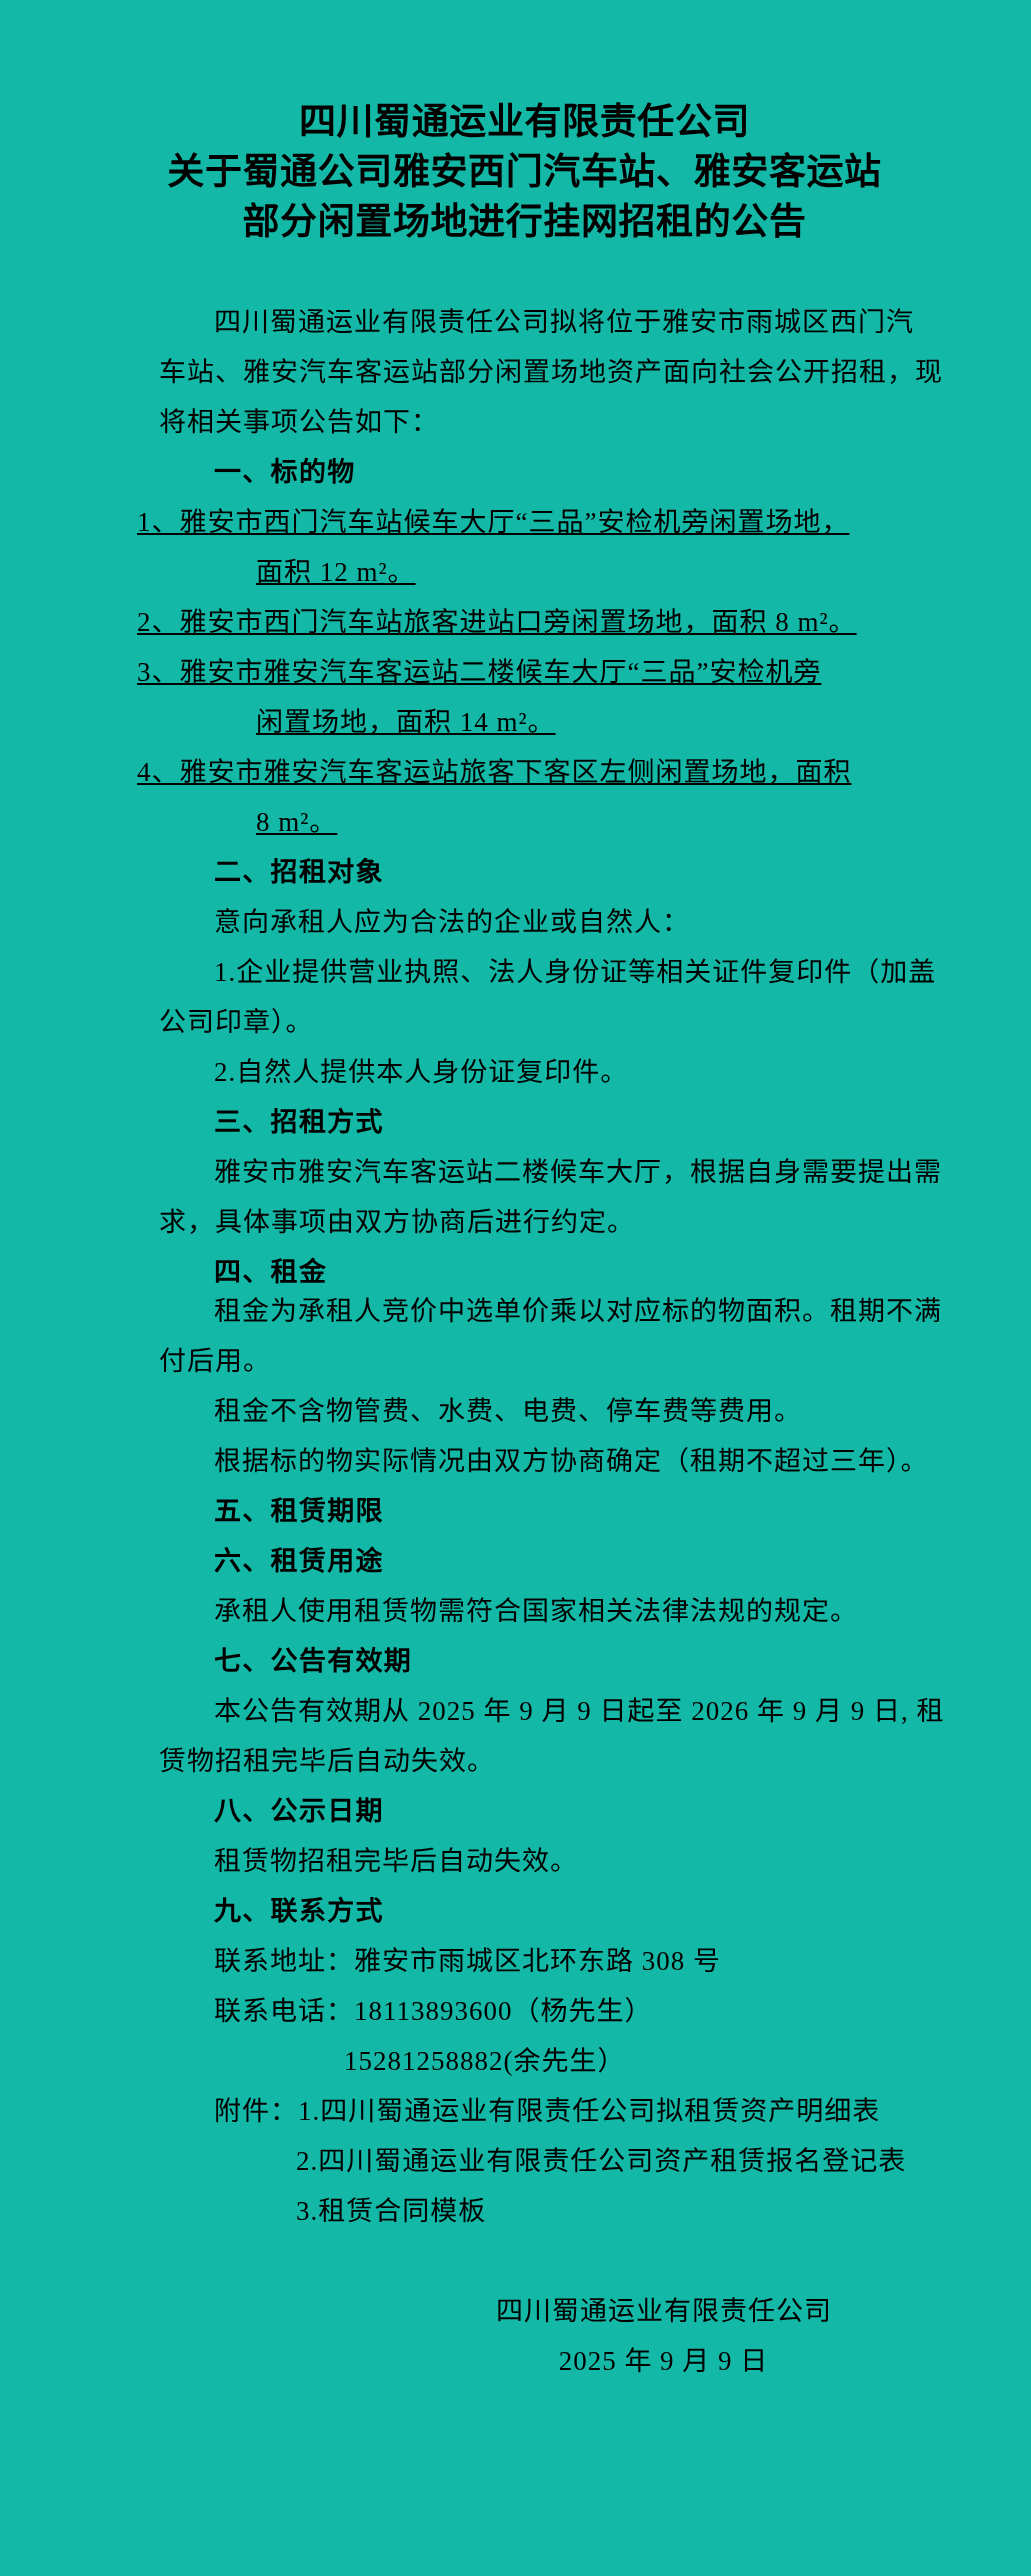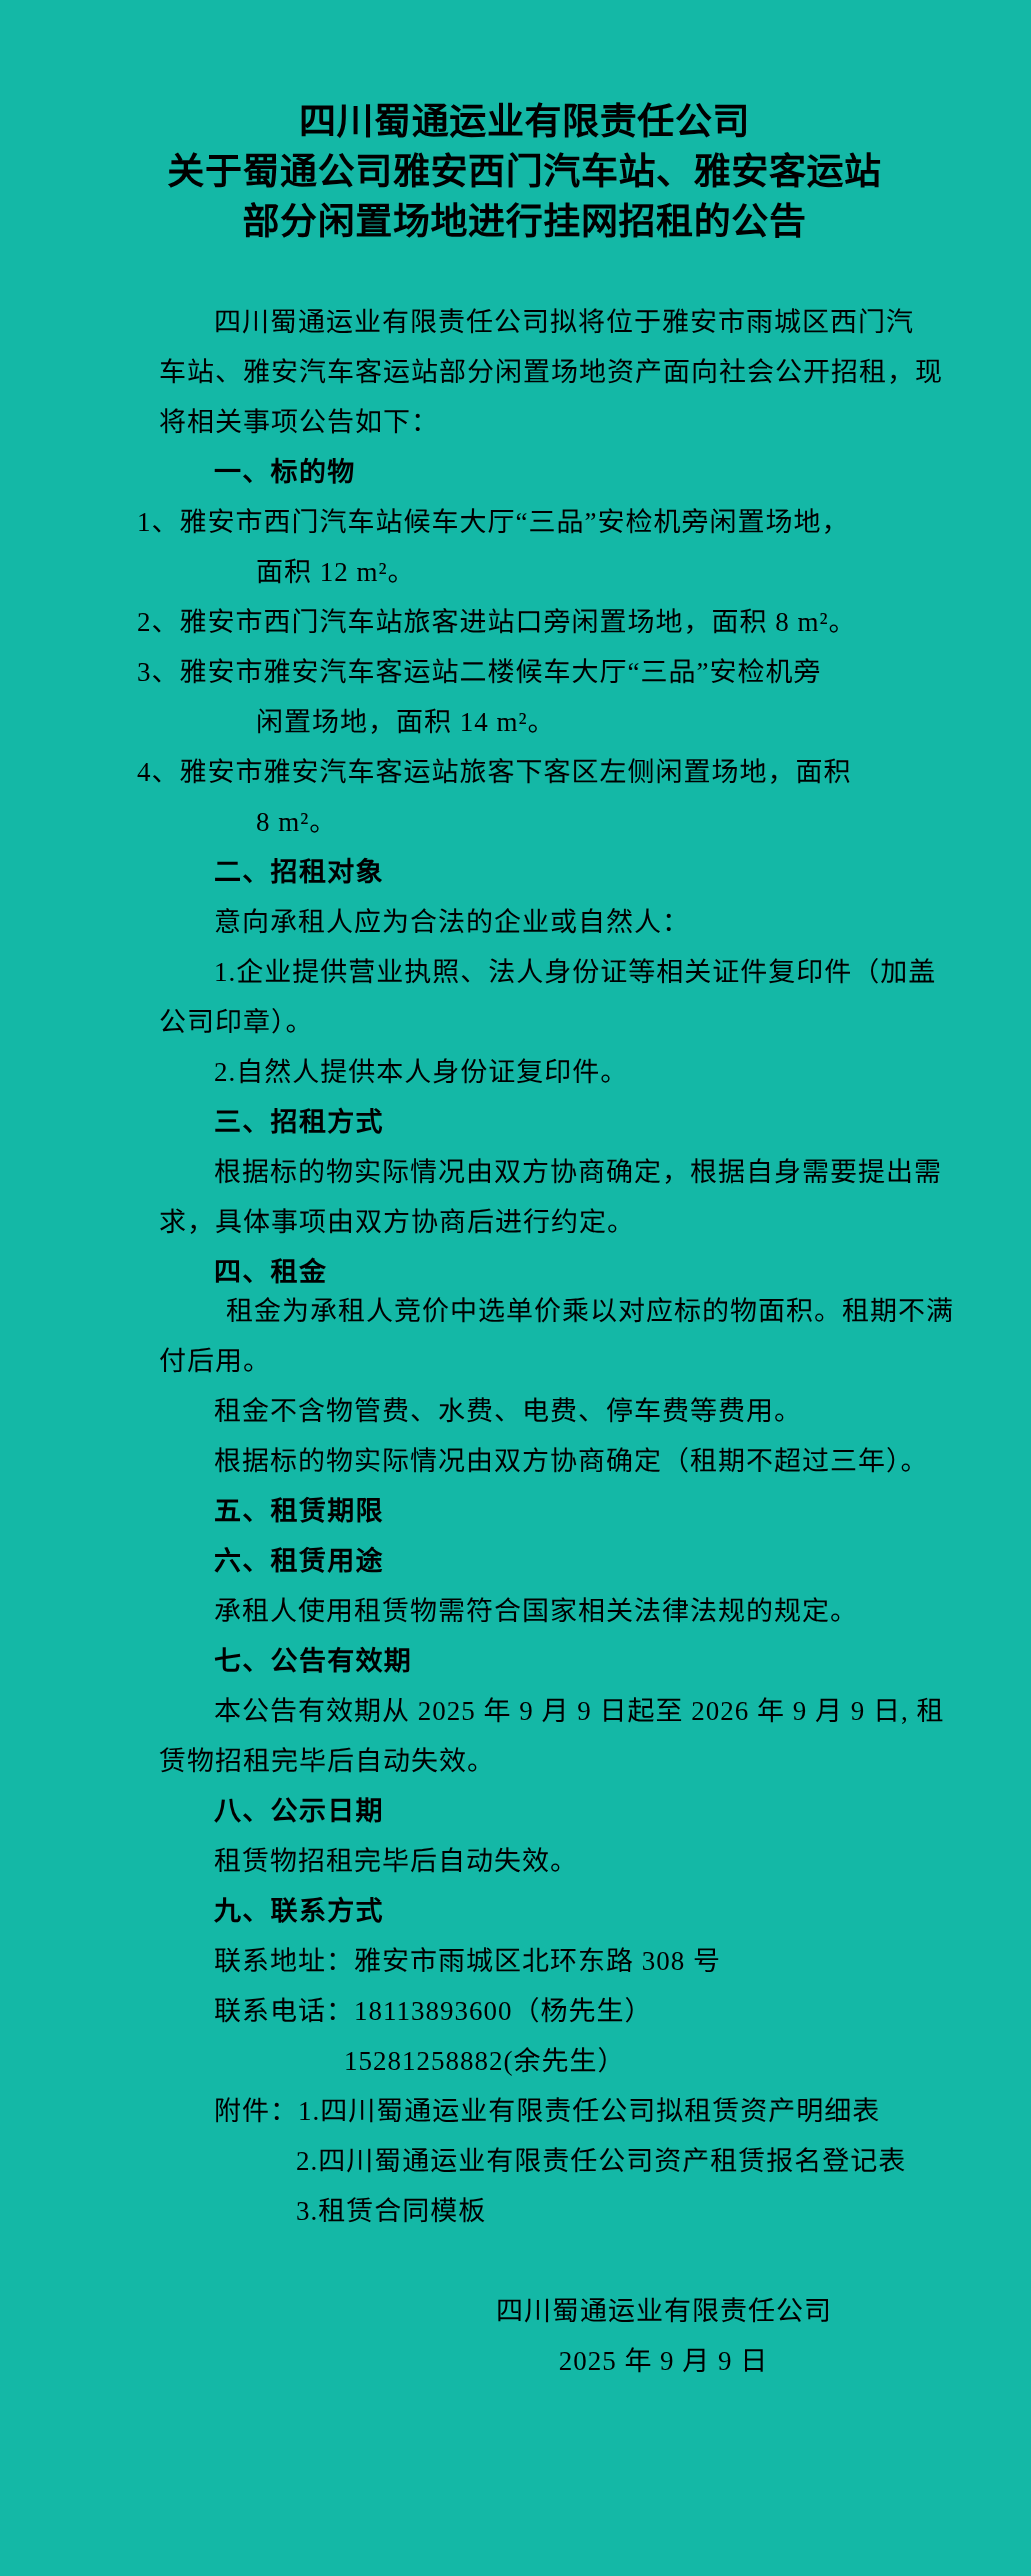--- a/index.html
+++ b/index.html
@@ -42,23 +42,23 @@
     font-size: 27px;
     letter-spacing: 1.3px;
     padding-left: 55px;
   }
   
   .para .line { padding-left: 0; }
   .para .line:first-child { padding-left: 55px; }
   
   .para-tight { margin-top: -11px; }
   .para-tight .line { padding-left: 0; }
-  .para-tight .line:first-child { padding-left: 55px; text-align: center; }
+  .para-tight .line:first-child { padding-left: 55px; }
   
-  .item .line { padding-left: 97px; }
+  .item .line { padding-left: 97px; text-decoration: underline; }
   .item .line:first-child { padding-left: 0; margin-left: -22px; }
   
   .phone2 .line { padding-left: 185px; }
   
   .attach .line { padding-left: 137px; }
   .attach .line:first-child { padding-left: 55px; }
   
   .spacer { height: 50px; }
   
   .footer {
@@ -111,21 +111,21 @@
         <div class="line">1.企业提供营业执照、法人身份证等相关证件复印件（加盖</div>
         <div class="line">公司印章）。</div>
       </div>
       <div class="block para">
         <div class="line">2.自然人提供本人身份证复印件。</div>
       </div>
       <div class="block heading">
         <div class="line">三、招租方式</div>
       </div>
       <div class="block para">
-        <div class="line">根据标的物实际情况由双方协商确定，根据自身需要提出需</div>
+        <div class="line">雅安市雅安汽车客运站二楼候车大厅，根据自身需要提出需</div>
         <div class="line">求，具体事项由双方协商后进行约定。</div>
       </div>
       <div class="block heading">
         <div class="line">四、租金</div>
       </div>
       <div class="block para-tight">
         <div class="line">租金为承租人竞价中选单价乘以对应标的物面积。租期不满</div>
         <div class="line">付后用。</div>
       </div>
       <div class="block para">

